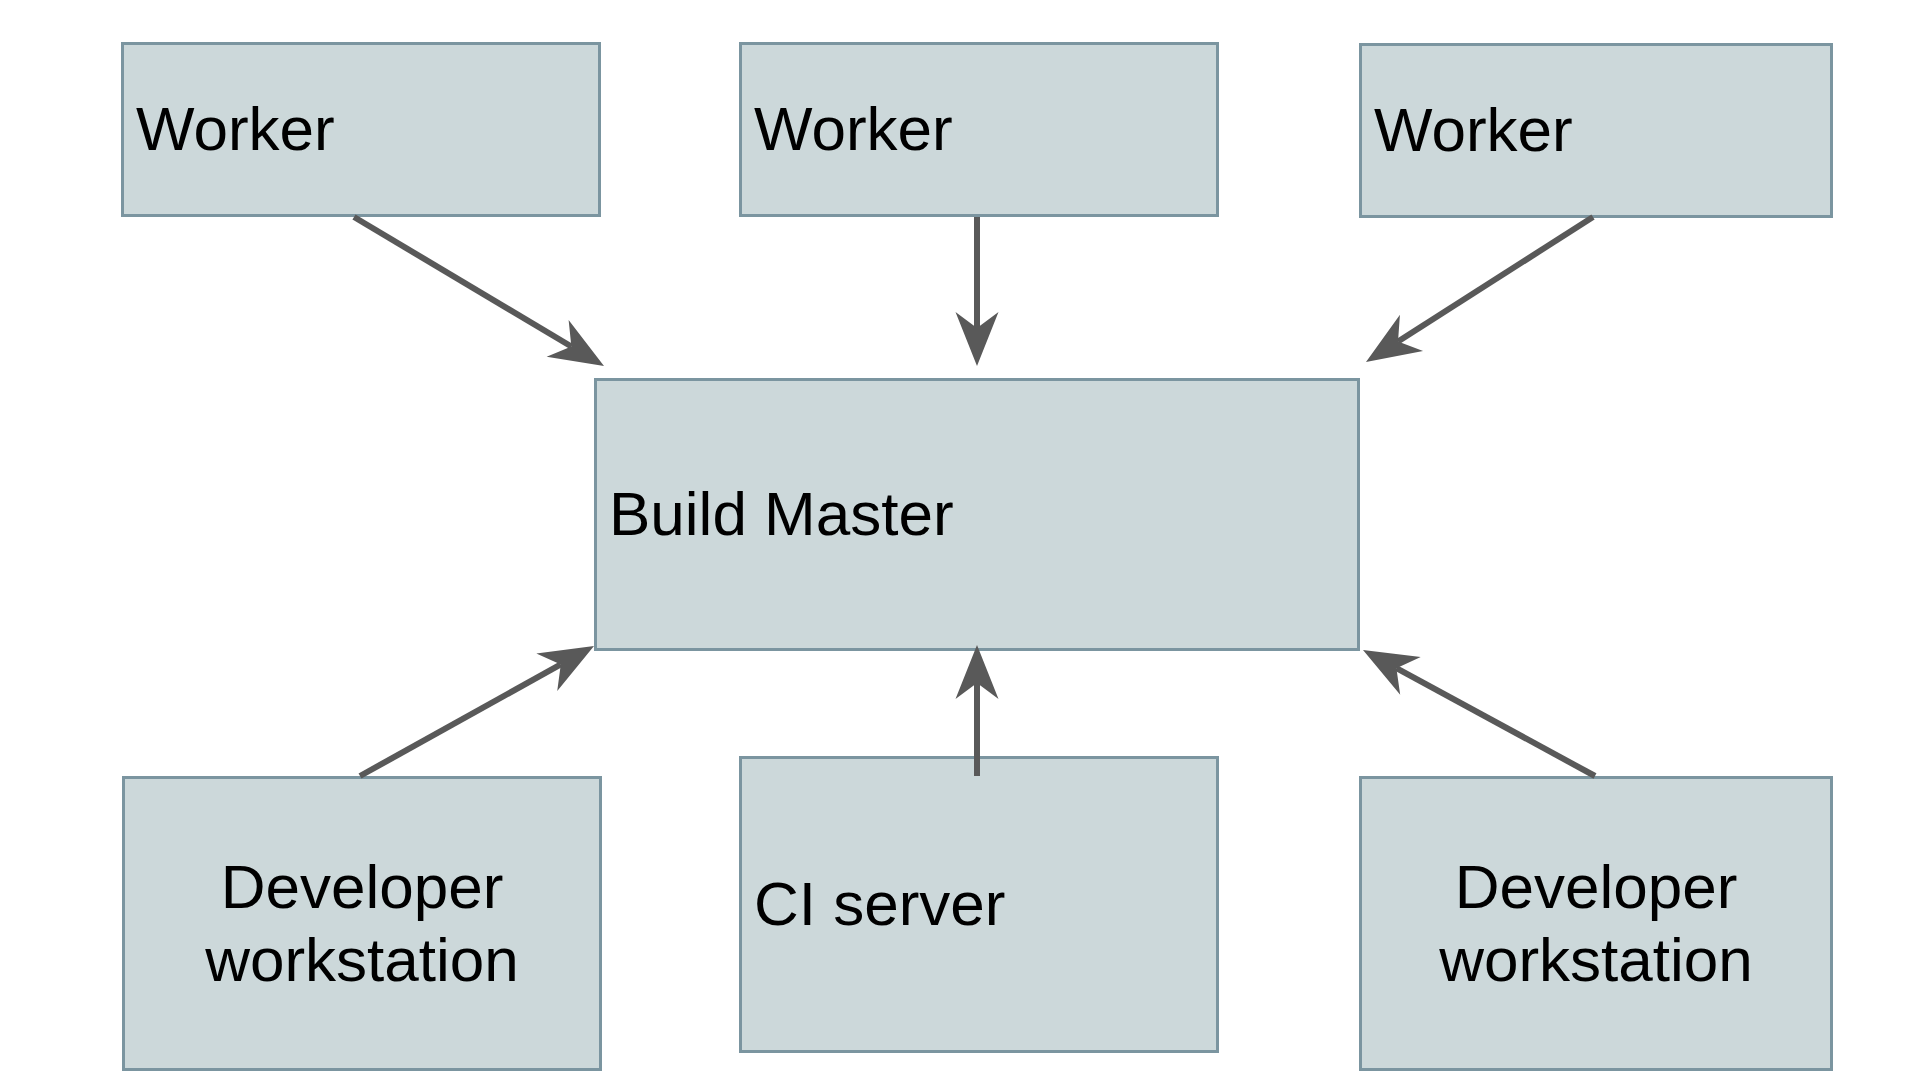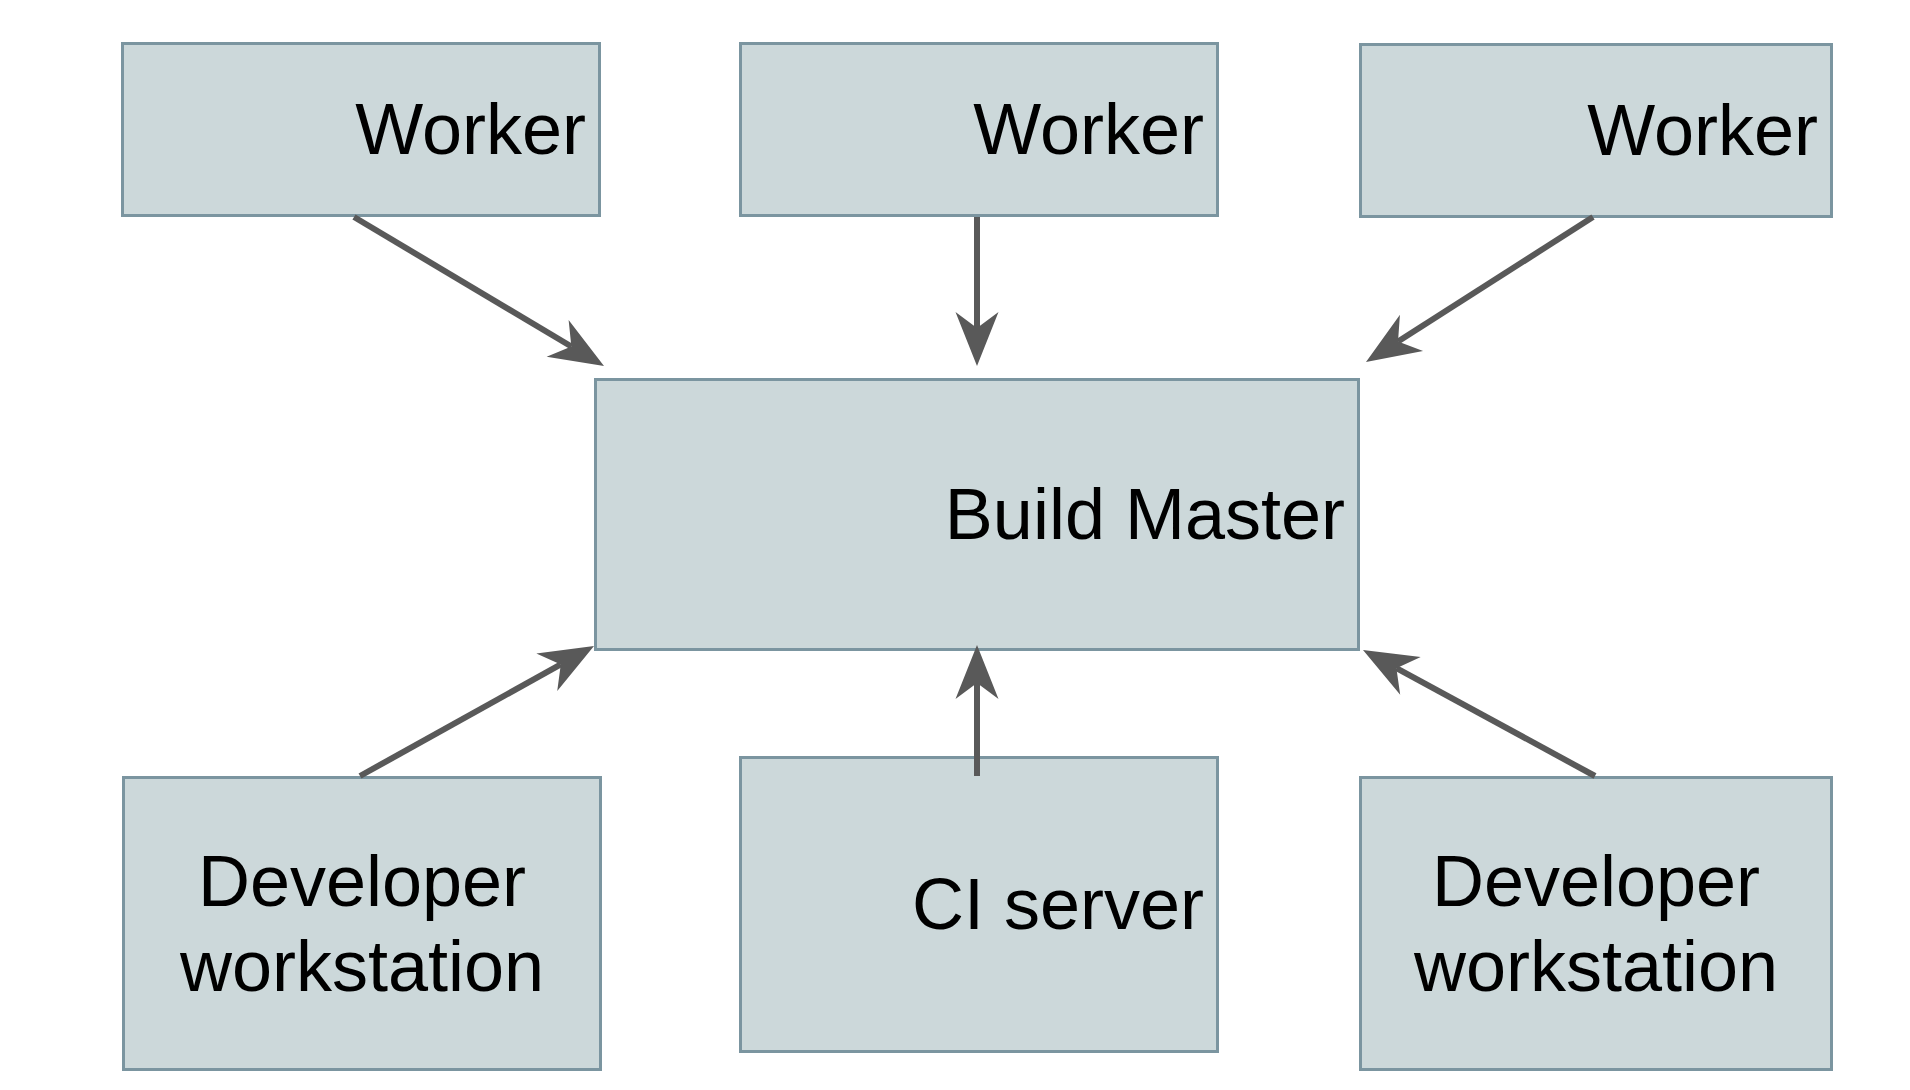--- a/index.html
+++ b/index.html
@@ -22,26 +22,26 @@
     width: 100%;
     height: 100%;
     z-index: 2;
     pointer-events: none;
   }
   .node {
     position: absolute;
     box-sizing: border-box;
     display: flex;
     align-items: center;
-    justify-content: flex-end;
+    justify-content: flex-start;
     text-align: center;
     background: var(--node-fill, #ccd8da);
     border: 3px solid var(--node-border, #7b95a0);
     color: var(--text-color, #000000);
-    font-size: 72px;
+    font-size: 62px;
     line-height: 1.17;
     z-index: 1;
   }
   .node .label {
     display: block;
     padding: 0 12px;
   }
 </style>
 </head>
 <body>

